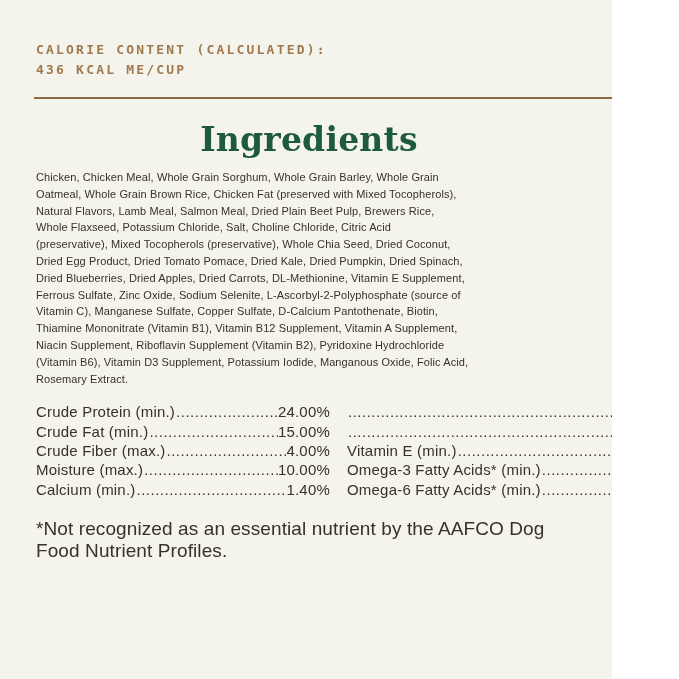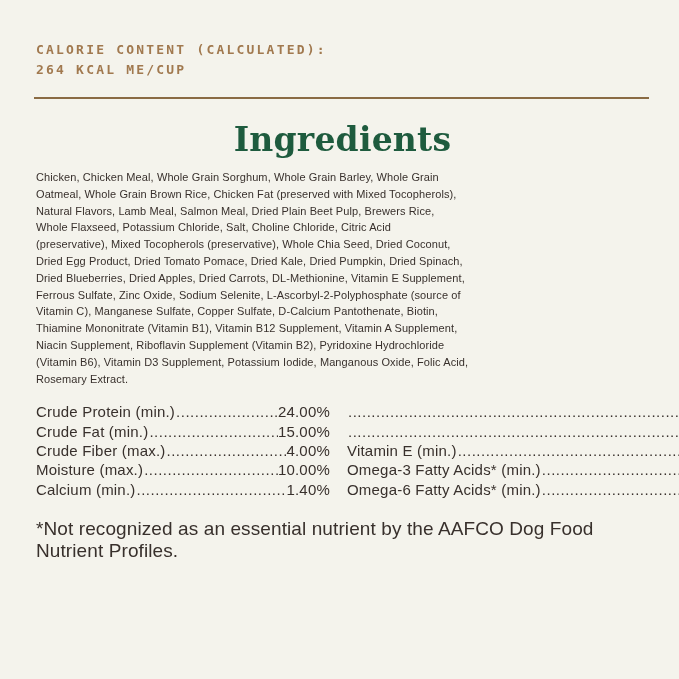--- a/index.html
+++ b/index.html
@@ -1,20 +1,20 @@
 <!DOCTYPE html>
 <html><head>
 <meta charset="utf-8">
 <style>
   html,body { margin:0; padding:0; }
   body { font-family: "Liberation Sans", sans-serif; }
 
   .page {
     position: relative;
-    width: 679px;
+    width: 612px;
     height: 679px;
     background: #f4f3ec;
     box-sizing: border-box;
     padding: 40px 30px 15px 36px;
     overflow: hidden;
     color: #38302c;
   }
 
   
   .calorie {
@@ -88,21 +88,21 @@
     color: #38302c;
   }
 </style>
 </head>
 <body>
 
 <div class="page">
 
   <div class="calorie">
     <div>CALORIE CONTENT (CALCULATED):</div>
-    <div>264 KCAL ME/CUP</div>
+    <div>436 KCAL ME/CUP</div>
   </div>
 
   <hr class="divider">
 
   <h1 class="section-title title-ingredients">Ingredients</h1>
 
   <div class="ingredients-text">Chicken, Chicken Meal, Whole Grain Sorghum, Whole Grain Barley, Whole Grain
 Oatmeal, Whole Grain Brown Rice, Chicken Fat (preserved with Mixed Tocopherols),
 Natural Flavors, Lamb Meal, Salmon Meal, Dried Plain Beet Pulp,  Brewers Rice,
 Whole Flaxseed, Potassium Chloride, Salt, Choline Chloride, Citric Acid

